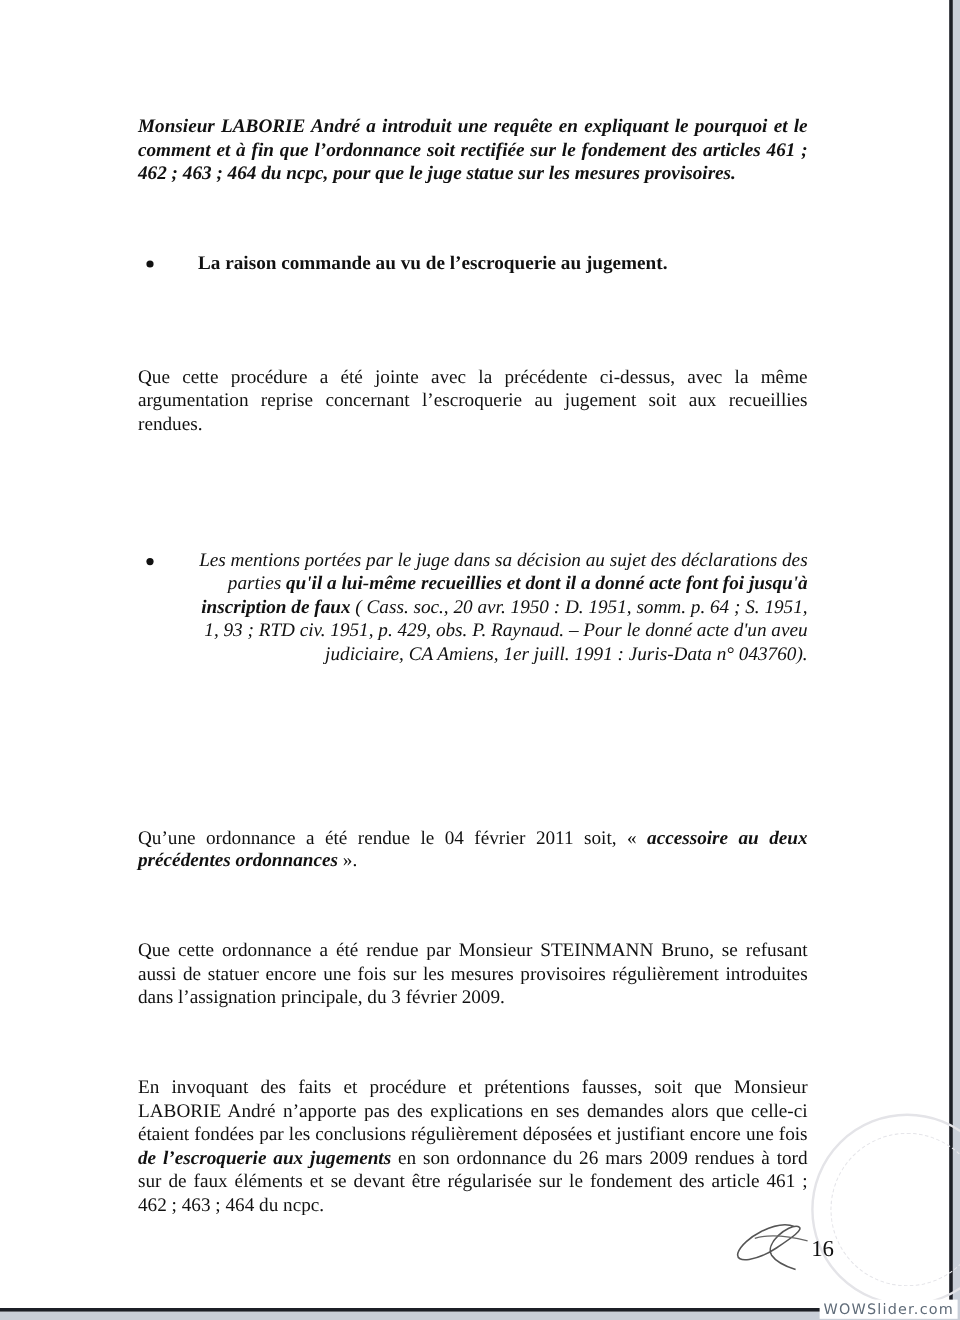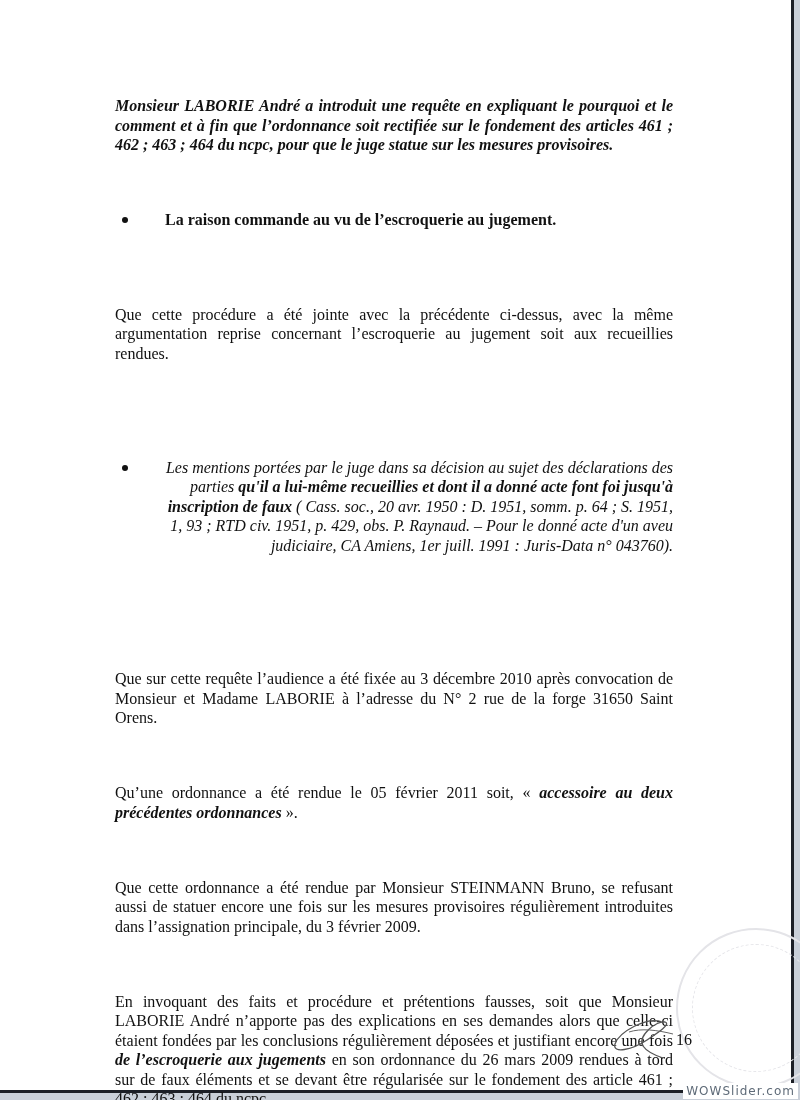--- a/index.html
+++ b/index.html
@@ -33,21 +33,21 @@
     .underline { text-decoration: underline; }
     .seal {
       position: absolute; left: 676px; top: 928px; width: 160px; height: 160px;
       border-radius: 50%; border: 2px solid #e4e4e8; box-sizing: border-box;
     }
     .seal::after {
       content: ""; position: absolute; left: 14px; top: 14px; right: 14px; bottom: 14px;
       border-radius: 50%; border: 1px dashed #e6e6ea;
     }
     .page-number {
-      position: absolute; left: 676px; top: 1031px; font-size: 16px;
+      position: absolute; left: 676px; top: 1031px; font-size: 19px;
     }
     .signature { position: absolute; left: 607px; top: 1014px; width: 80px; height: 46px; }
     .watermark {
       position: absolute; right: 2px; bottom: 1px;
       background: #ffffff; color: #5f6b78;
       font-family: "DejaVu Sans", sans-serif; font-size: 12px; letter-spacing: 1px;
       padding: 1px 3px;
     }
   </style>
 </head>
@@ -78,24 +78,23 @@
       <span class="bullet-dot"></span>
       <p class="bullet-text-i"><span>Les mentions portées par le juge dans sa décision au sujet des déclarations des parties </span><span class="b">qu'il a lui-même recueillies et dont il a donné acte font foi jusqu'à inscription de faux</span><span> ( Cass. soc., 20 avr. 1950 : D. 1951, somm. p. 64 ; S. 1951, 1, 93 ; RTD civ. 1951, p. 429, obs. P. Raynaud. – Pour le donné acte d'un aveu judiciaire,  CA Amiens, 1er juill. 1991 : Juris-Data n° 043760).</span></p>
     </div>
     <div class="gap"></div>
     <div class="gap"></div>
 
     <div class="gap"></div>
 
     <div class="gap"></div>
 
-    <p>Que sur cette requête l’audience a été fixée au 3 décembre 2010 après convocation de Monsieur et Madame LABORIE à l’adresse du N° 2 rue de la forge 31650 Saint Orens.</p>
     <div class="gap"></div>
 
-    <p><span>Qu’une ordonnance a été rendue le 05 février 2011 soit, « </span><span class="bi">accessoire au deux précédentes ordonnances</span><span> ».</span></p>
+    <p><span>Qu’une ordonnance a été rendue le 04 février 2011 soit, « </span><span class="bi">accessoire au deux précédentes ordonnances</span><span> ».</span></p>
     <div class="gap"></div>
 
     <p>Que cette ordonnance a été rendue par Monsieur STEINMANN Bruno, se refusant aussi de statuer encore une fois sur les mesures provisoires régulièrement introduites dans l’assignation principale, du 3 février 2009.</p>
     <div class="gap"></div>
 
     <p><span>En invoquant des faits et procédure et prétentions fausses, soit que Monsieur LABORIE André n’apporte pas des explications en ses demandes alors que celle-ci étaient fondées par les conclusions régulièrement déposées et justifiant encore une fois   </span><span class="bi">de l’escroquerie aux jugements</span><span>  en son ordonnance du 26 mars 2009 rendues à tord sur de faux éléments et se devant être régularisée sur le fondement des article 461 ; 462 ; 463 ; 464 du ncpc.</span></p>
     <div class="gap"></div>
 
   </div>
 

